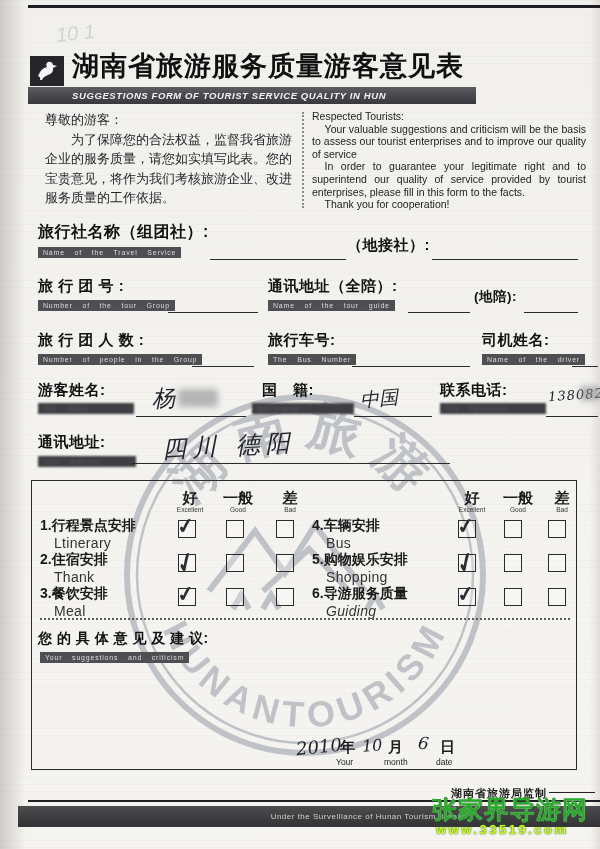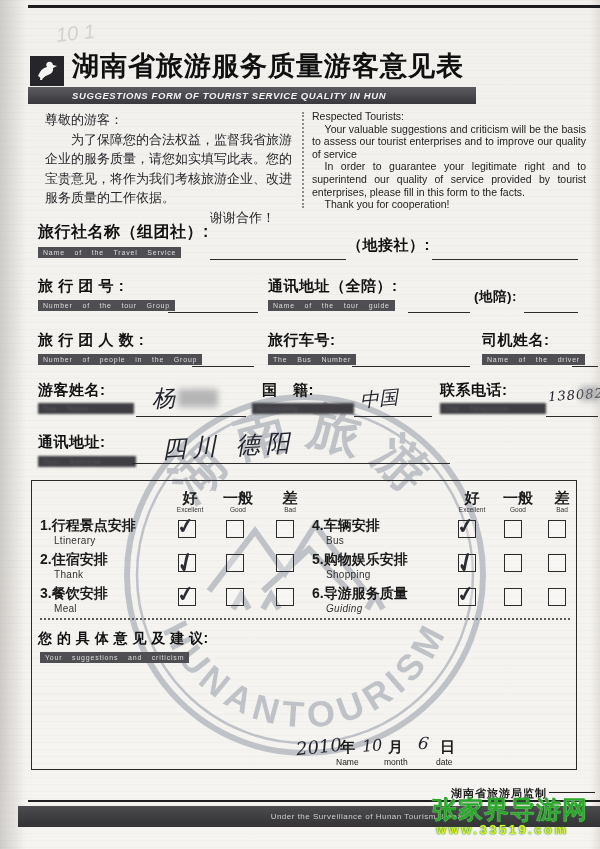--- a/index.html
+++ b/index.html
@@ -38,21 +38,21 @@
   .censored{background:#3e3e43;color:#5c5c61;filter:blur(1px);}
   .uline{position:absolute;height:16px;border-bottom:1.6px solid #2b2b2b;}
   .hand{position:absolute;font-family:"DejaVu Serif",serif;font-style:italic;color:#23232c;transform:rotate(-2deg);white-space:nowrap;}
   .smudge{position:absolute;background:rgba(140,140,145,0.6);filter:blur(3px);border-radius:3px;}
   
   .rbox{left:31px;top:480px;width:546px;height:290px;border:1.6px solid #2b2b2b;box-sizing:border-box;}
   .rhead{position:absolute;width:44px;text-align:center;}
   .rh-cn{font-size:15px;font-weight:bold;}
   .rh-en{font-size:6.5px;color:#333;margin-top:-2px;}
   .item-cn{position:absolute;font-size:14px;font-weight:bold;white-space:nowrap;}
-  .item-en{position:absolute;font-size:10px;color:#333;letter-spacing:.3px;}
+  .item-en{position:absolute;font-size:14px;color:#333;letter-spacing:.3px;}
   .cbox{position:absolute;width:16px;height:16px;border:1.8px solid #2b2b2b;background:rgba(255,255,255,.25);}
   .check{position:absolute;left:-2px;top:-7px;font-size:21px;font-weight:bold;color:#2c2c34;transform:rotate(-8deg);}
   .ck-tail .check{transform:rotate(-16deg) scaleY(1.35);top:-4px;}
   .dotted{left:40px;top:618px;width:530px;height:0;border-top:2px dotted #5a5a5a;}
   
   .dlbl{position:absolute;font-size:15px;font-weight:bold;}
   .den{position:absolute;font-size:8.5px;color:#222;}
   
   .supervisor{left:451px;top:786px;font-size:11px;font-weight:bold;letter-spacing:1px;white-space:nowrap;}
   .sup-dash{left:549px;top:792px;width:46px;height:0;border-top:1.6px solid #222;}
@@ -104,21 +104,20 @@
       <svg width="24" height="22" viewBox="0 0 24 22">
         <path d="M3,16 Q6,8 12,7 Q10,4 13,2 Q17,1 18,5 L22,6 L18,8 Q19,13 13,15 Q8,17 7,20 L5,20 Q6,17 3,16 Z" fill="#f4f4f4"></path>
       </svg>
     </div>
     <div class="abs title-cn">湖南省旅游服务质量游客意见表</div>
     <div class="abs title-bar">SUGGESTIONS FORM OF TOURIST SERVICE QUALITY IN HUN</div>
 
     <div class="abs intro-cn">
       <p>尊敬的游客：</p>
       <p class="ind">为了保障您的合法权益，监督我省旅游企业的服务质量，请您如实填写此表。您的宝贵意见，将作为我们考核旅游企业、改进服务质量的工作依据。</p>
-      <p class="thanks">谢谢合作！</p>
     </div>
     <div class="abs divider"></div>
     <div class="abs intro-en">
       <p>Respected Tourists:</p>
       <p class="ind">Your valuable suggestions and criticism will be the basis to assess our tourist enterprises and to improve our quality of service</p>
       <p class="ind">In order to guarantee your legitimate right and to superintend our quality of service provided by tourist enterprises, please fill in this form to the facts.</p>
       <p class="ind">Thank you for cooperation!</p>
     </div>
 
     <div class="cnlabel big" style="left:38px;top:222px;">旅行社名称（组团社）:</div>
@@ -247,21 +246,21 @@
     <div class="cnlabel" style="left:38px;top:630px;font-size:14px;">您 的 具 体 意 见 及 建 议:</div>
     <div class="sublabel" style="left:40px;top:652px;">Your suggestions and criticism</div>
     <div class="uline" style="left:40px;top:680px;width:0;"></div>
 
     <div class="hand" style="left:296px;top:736px;font-size:18px;transform:rotate(-6deg);">2010</div>
     <div class="dlbl" style="left:340px;top:738px;">年</div>
     <div class="hand" style="left:362px;top:736px;font-size:16px;transform:rotate(-4deg);">10</div>
     <div class="dlbl" style="left:388px;top:738px;">月</div>
     <div class="hand" style="left:418px;top:733px;font-size:17px;transform:rotate(6deg);">6</div>
     <div class="dlbl" style="left:440px;top:738px;">日</div>
-    <div class="den" style="left:336px;top:757px;">Name</div>
+    <div class="den" style="left:336px;top:757px;">Your</div>
     <div class="den" style="left:384px;top:757px;">month</div>
     <div class="den" style="left:436px;top:757px;">date</div>
 
     <div class="abs supervisor">湖南省旅游局监制</div>
     <div class="abs sup-dash"></div>
     <div class="abs footrule"></div>
     <div class="abs footbar">Under the Surveillance of Hunan Tourism Bureau</div>
     <div class="abs site-name">张家界导游网</div>
     <div class="abs site-url">www.33519.com</div>
 

